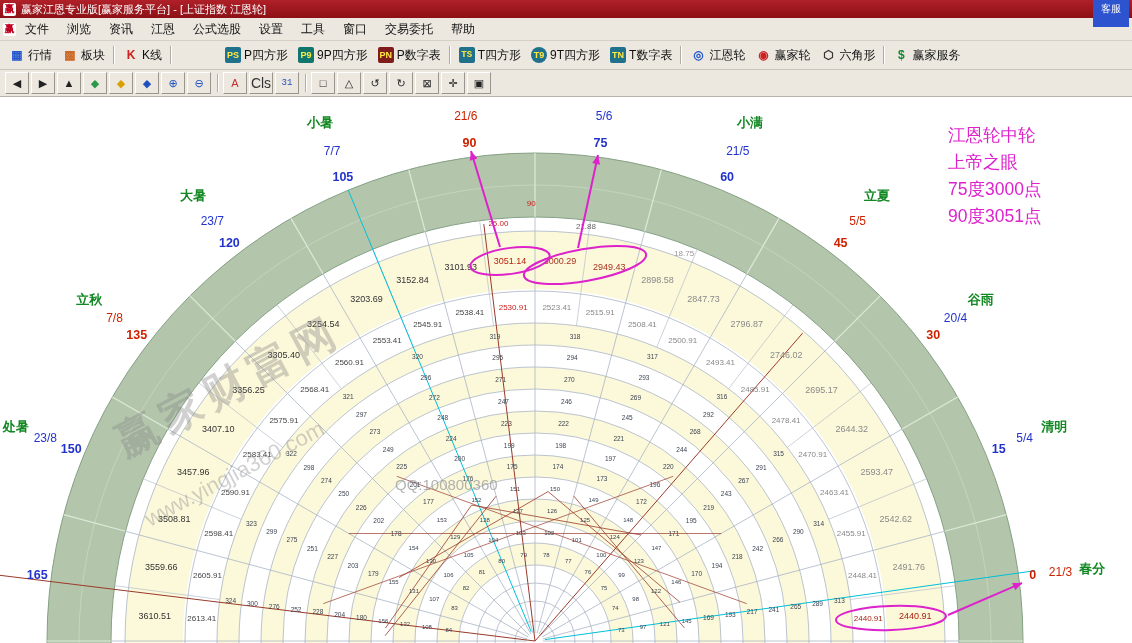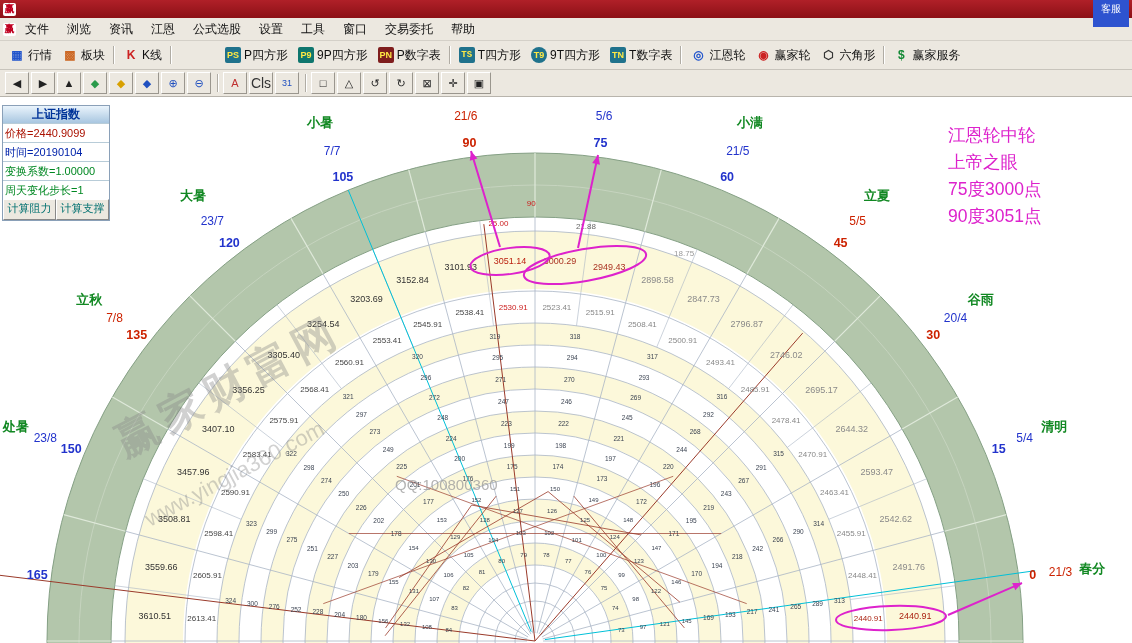--- a/index.html
+++ b/index.html
@@ -37,20 +37,21 @@
   .ip-btns{display:flex;}
   .ip-btn{flex:1;height:19px;background:#ece8e0;border:1px solid;border-color:#fff #888 #888 #fff;
           color:#007070;font-size:11px;text-align:center;line-height:17px;cursor:pointer;}
 </style>
 </head>
 <body>
 
 <div class="window">
   <div class="titlebar">
     <span class="logo">赢</span>
+    <span class="title-text">赢家江恩专业版[赢家服务平台] - [上证指数 江恩轮]</span>
     <span class="service">客服</span>
   </div>
   <div class="menubar" id="menubar">
     <span class="logo">赢</span>
   <span class="menu-item">文件</span>
       <span class="menu-item">浏览</span>
       <span class="menu-item">资讯</span>
       <span class="menu-item">江恩</span>
       <span class="menu-item">公式选股</span>
       <span class="menu-item">设置</span>
@@ -123,21 +124,21 @@
       <span class="db-btn">▶</span>
       <span class="db-btn">▲</span>
       <span class="db-btn" style="color: rgb(42, 154, 74);">◆</span>
       <span class="db-btn" style="color: rgb(216, 160, 0);">◆</span>
       <span class="db-btn" style="color: rgb(32, 80, 192);">◆</span>
       <span class="db-btn" style="color: rgb(32, 80, 192);">⊕</span>
       <span class="db-btn" style="color: rgb(32, 80, 192);">⊖</span>
       <span class="db-sep"></span>
       <span class="db-btn" style="color: rgb(192, 48, 48);">A</span>
       <span class="db-btn" style="color: rgb(51, 51, 51); font-size: 14px;">Cls</span>
-      <span class="db-btn" style="color: rgb(32, 80, 192); font-size: 9px;">31</span>
+      <span class="db-btn" style="color: rgb(32, 80, 192); font-size: 9px; font-family: Liberation Mono, monospace;">31</span>
       <span class="db-sep"></span>
       <span class="db-btn">□</span>
       <span class="db-btn">△</span>
       <span class="db-btn">↺</span>
       <span class="db-btn">↻</span>
       <span class="db-btn">⊠</span>
       <span class="db-btn">✛</span>
       <span class="db-btn">▣</span>
     </div>
   <div class="chart">
@@ -448,25 +449,14 @@
         <polygon points="471 54 477.43169571376006 61.45877270370938 469.77349058481786 63.772188836410685" fill="#dd22cc"></polygon>
         <line x1="578" y1="151" x2="598" y2="58" stroke="#dd22cc" stroke-width="2"></line>
         <polygon points="598 58 600.0183707071885 67.6398225963118 592.197184216833 65.95784700698803" fill="#dd22cc"></polygon>
         <line x1="948" y1="518" x2="1022" y2="486" stroke="#dd22cc" stroke-width="2"></line>
         <polygon points="1022 486 1015.3269312791006 493.2436285000098 1012.1516420736168 485.90077221232866" fill="#dd22cc"></polygon>
         <text x="948" y="44" font-size="17.5" fill="#dd22cc" text-anchor="start" font-family="Liberation Sans, sans-serif">江恩轮中轮</text>
         <text x="948" y="71" font-size="17.5" fill="#dd22cc" text-anchor="start" font-family="Liberation Sans, sans-serif">上帝之眼</text>
         <text x="948" y="98" font-size="17.5" fill="#dd22cc" text-anchor="start" font-family="Liberation Sans, sans-serif">75度3000点</text>
         <text x="948" y="125" font-size="17.5" fill="#dd22cc" text-anchor="start" font-family="Liberation Sans, sans-serif">90度3051点</text>
       </svg>
-    <div class="info-panel" id="info-panel">
-        <div class="ip-title">上证指数</div>
-        <div class="ip-row" style="color: rgb(170, 17, 0);">价格=2440.9099</div>
-        <div class="ip-row" style="color: rgb(0, 34, 170);">时间=20190104</div>
-        <div class="ip-row" style="color: rgb(0, 136, 34);">变换系数=1.00000</div>
-        <div class="ip-row" style="color: rgb(0, 136, 34);">周天变化步长=1</div>
-        <div class="ip-btns">
-          <div class="ip-btn">计算阻力</div>
-          <div class="ip-btn">计算支撑</div>
-        </div>
-      </div>
   </div>
 </div>
 
 </body></html>

